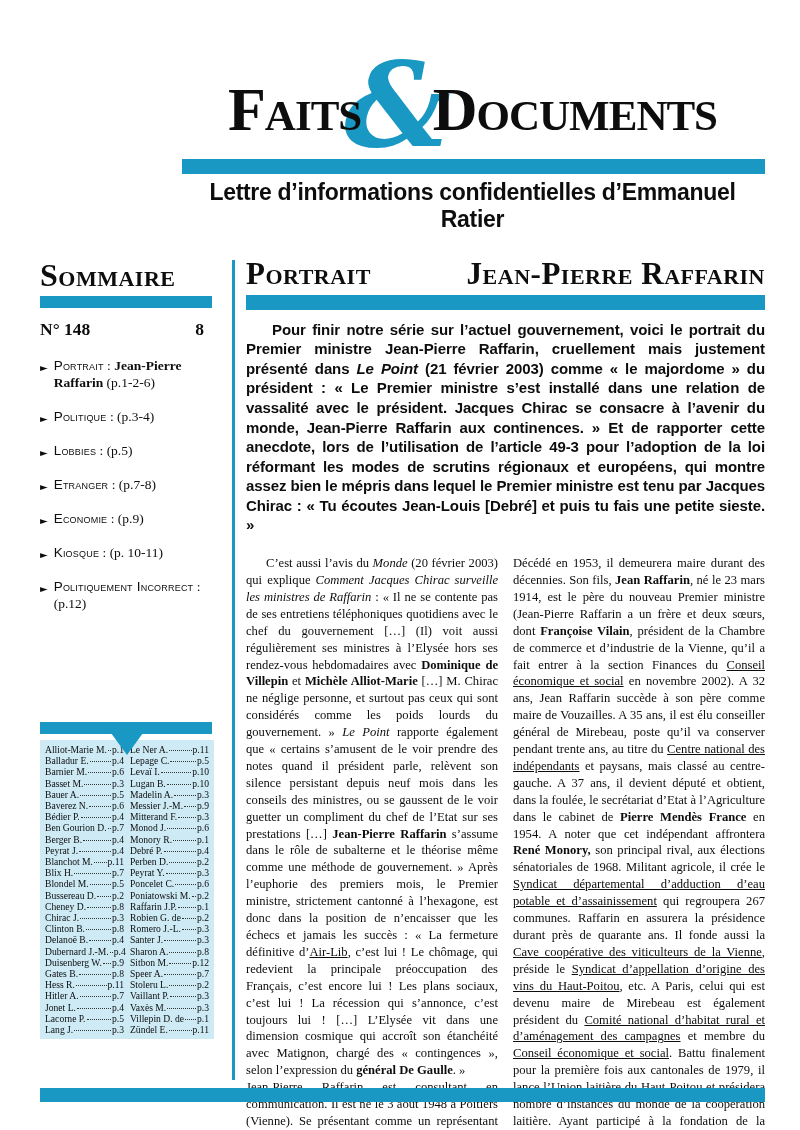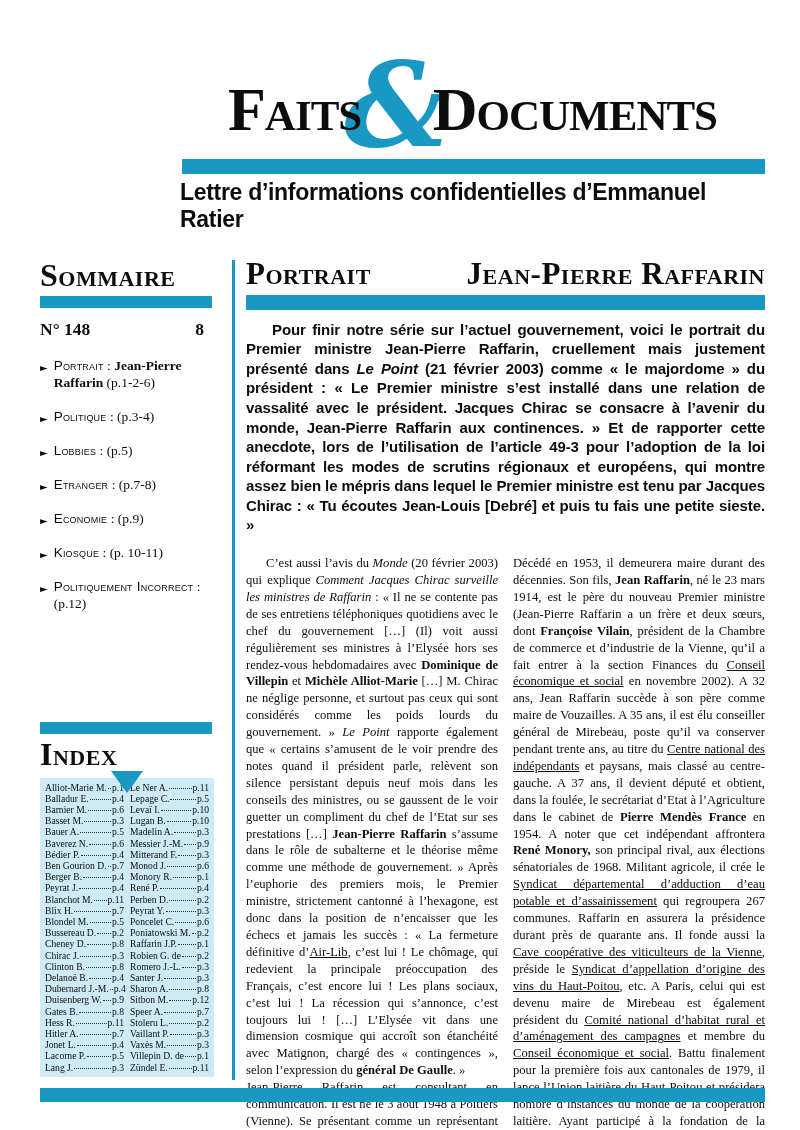--- a/index.html
+++ b/index.html
@@ -13,21 +13,21 @@
 
   
   .masthead{position:absolute;left:180px;top:62px;width:585px;height:150px;}
   .logo{height:97px;line-height:94px;white-space:nowrap;text-align:center;
         font-weight:bold;font-variant:small-caps;font-size:62px;letter-spacing:-1px;}
   .logo-word{position:relative;z-index:1;}
   .amp{display:inline-block;font-family:"DejaVu Serif",serif;font-style:italic;font-weight:bold;
        font-size:118px;line-height:0;color:var(--teal);position:relative;top:16px;
        margin:0 -17px;z-index:0;}
   .mast-bar{position:absolute;top:97px;left:2px;right:0;height:15px;background:var(--teal);}
-  .subtitle{position:absolute;top:117px;left:0;right:0;
+  .subtitle{position:absolute;top:117px;left:0;right:0;text-align:center;
             font-family:"Liberation Sans",sans-serif;font-weight:bold;font-size:23px;
             letter-spacing:-0.3px;}
 
   
   .panel-title{font-size:32px;font-weight:bold;font-variant:small-caps;margin:0;
                line-height:1.08;letter-spacing:.5px;}
   .panel-bar{height:12px;background:var(--teal);}
 
   
   .sidebar{position:absolute;left:40px;top:258px;width:188px;}
@@ -135,21 +135,20 @@
         <div class="som-item">
           <span class="bullet">►</span>
           <span class="som-text"><span class="sc">Politiquement Incorrect</span><span> : (p.12)</span></span>
         </div>
 
     </div>
   </aside>
 
   <section class="index">
     <div class="panel-bar"></div>
-    <h2 class="panel-title index-title">Index</h2>
     <div class="index-pointer"></div>
     <div class="index-box">
       <div class="index-col">
 
           <div class="idx-row">
             <span class="idx-name">Alliot-Marie M.</span>
             <span class="idx-leader"></span>
             <span class="idx-page">p.1</span>
           </div>
 
@@ -354,21 +353,21 @@
             <span class="idx-page">p.6</span>
           </div>
 
           <div class="idx-row">
             <span class="idx-name">Monory R.</span>
             <span class="idx-leader"></span>
             <span class="idx-page">p.1</span>
           </div>
 
           <div class="idx-row">
-            <span class="idx-name">René P.</span>
+            <span class="idx-name">Debré P.</span>
             <span class="idx-leader"></span>
             <span class="idx-page">p.4</span>
           </div>
 
           <div class="idx-row">
             <span class="idx-name">Perben D.</span>
             <span class="idx-leader"></span>
             <span class="idx-page">p.2</span>
           </div>
 

